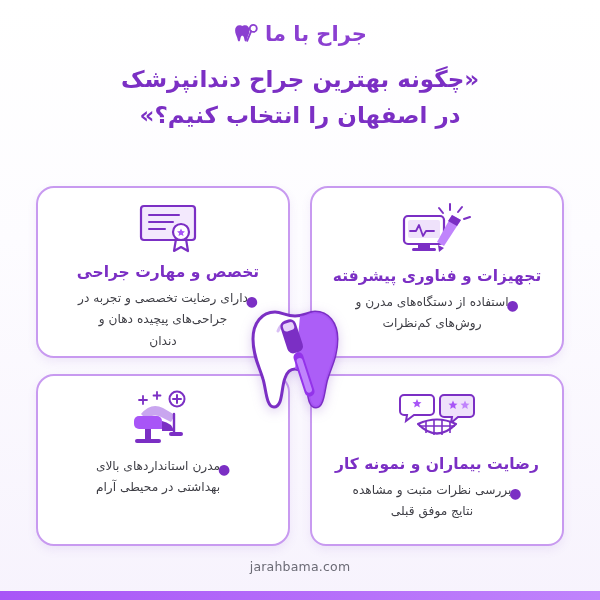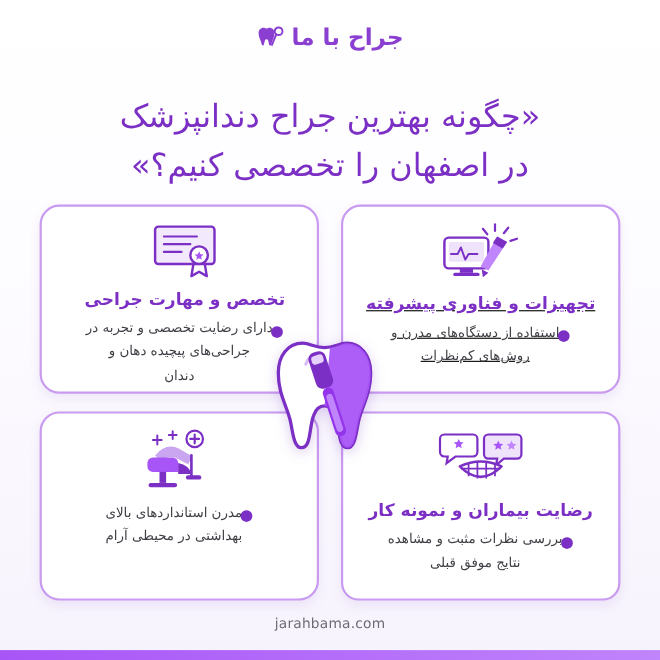--- a/index.html
+++ b/index.html
@@ -54,26 +54,25 @@
   }
 
   
   .title {
     position: absolute;
     top: 62px;
     left: 30px;
     right: 30px;
     text-align: center;
     color: #7b2fc4;
-    font-weight: 400;
-    font-size: 29px;
+    font-weight: 700;
+    font-size: 23px;
     line-height: 1.55;
     direction: rtl;
     text-shadow: 0 1px 0 rgba(255,255,255,.6);
-    margin-top: 21px;
   }
   .title .l2 { display: block; }
 
   
   .grid {
     position: absolute;
     top: 186px;
     left: 36px;
     right: 36px;
     height: 360px;
@@ -87,21 +86,21 @@
     border: 2px solid #c89af0;
     border-radius: 18px;
     box-shadow: 0 4px 10px rgba(140, 90, 200, 0.10);
     box-sizing: border-box;
     padding: 10px 14px 10px 14px;
     display: flex;
     flex-direction: column;
     align-items: center;
     direction: rtl;
   }
-  .card.tr { top: 0; right: 0; text-decoration: underline; }
+  .card.tr { top: 0; right: 0; }
   .card.tl { top: 0; left: 0; padding-left: 24px; }
   .card.br { top: 188px; right: 0; border-radius: 16px; }
   .card.bl { top: 188px; left: 0; }
 
   .card-icon {
     height: 62px;
     display: flex;
     align-items: center;
     justify-content: center;
     margin-top: 2px;
@@ -176,21 +175,21 @@
           <path d="M6.5 4.2c-2.6 0-4.4 2.1-4.4 5 0 3.2 1.3 5.1 2.1 7.6.5 1.6.6 3.6 1.8 3.6 1.3 0 1.1-2.3 1.7-4.1.3-1 .8-1.6 1.6-1.6.8 0 1.3.6 1.6 1.6.6 1.8.4 4.1 1.7 4.1 1.2 0 1.3-2 1.8-3.6.8-2.5 2.1-4.4 2.1-7.6 0-2.9-1.8-5-4.4-5-1.4 0-2.2.7-2.8.7-.6 0-1.4-.7-2.8-.7z" fill="#8b3fd1"></path>
           <circle cx="20.3" cy="7.4" r="3.5" fill="none" stroke="#8b3fd1" stroke-width="1.8"></circle>
           <path d="M18.2 10.1 L14.2 19.8" stroke="#8b3fd1" stroke-width="1.8" stroke-linecap="round"></path>
         </svg>
       </span>
     </div>
   </div>
 
   <div class="title">
     <span>«چگونه بهترین جراح دندانپزشک</span>
-    <span class="l2">در اصفهان را تخصصی کنیم؟»</span>
+    <span class="l2">در اصفهان را انتخاب کنیم؟»</span>
   </div>
 
   <div class="grid">
 
     <div class="card tr">
       <div class="card-icon">
         <svg width="74" height="58" viewBox="0 0 74 58" aria-hidden="true">
           <rect x="4" y="14" width="40" height="28" rx="4" fill="none" stroke="#7b2fc4" stroke-width="2.2"></rect>
           <rect x="8" y="18" width="32" height="18" rx="2" fill="#efe2fb"></rect>
           <path d="M10 29 h6 l3 -6 l4 11 l3 -5 h8" fill="none" stroke="#7b2fc4" stroke-width="1.8" stroke-linejoin="round" stroke-linecap="round"></path>

